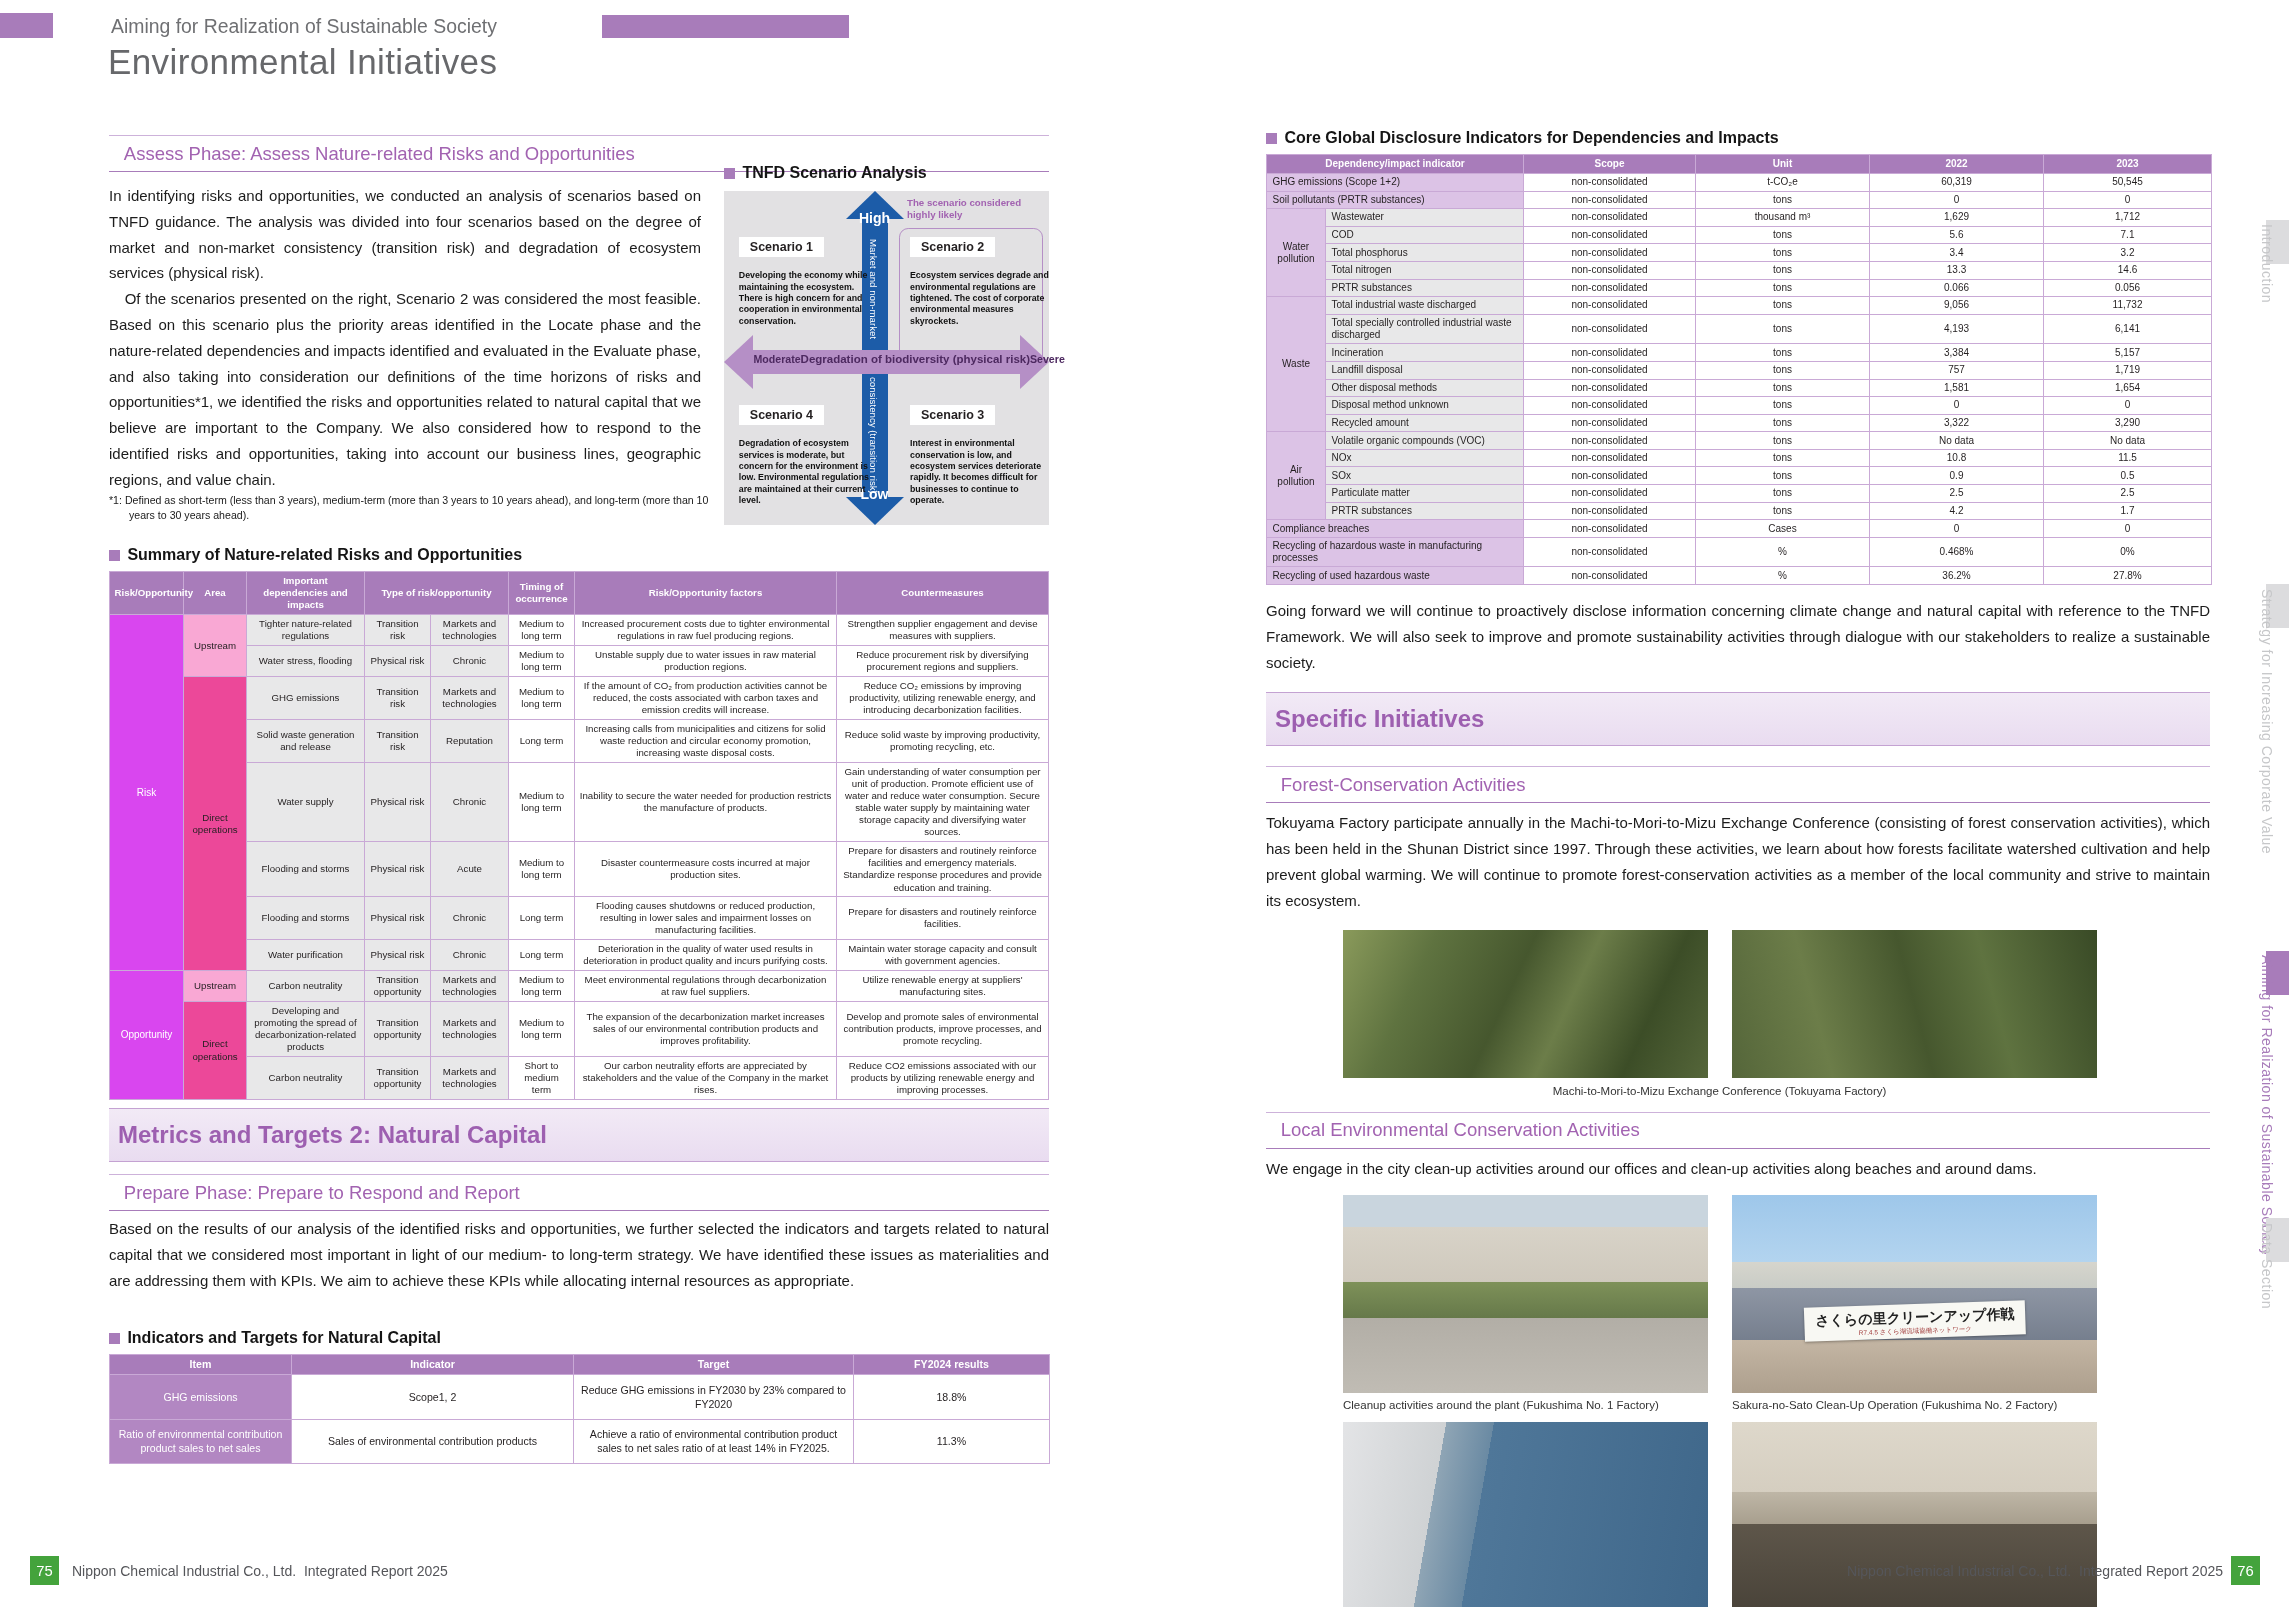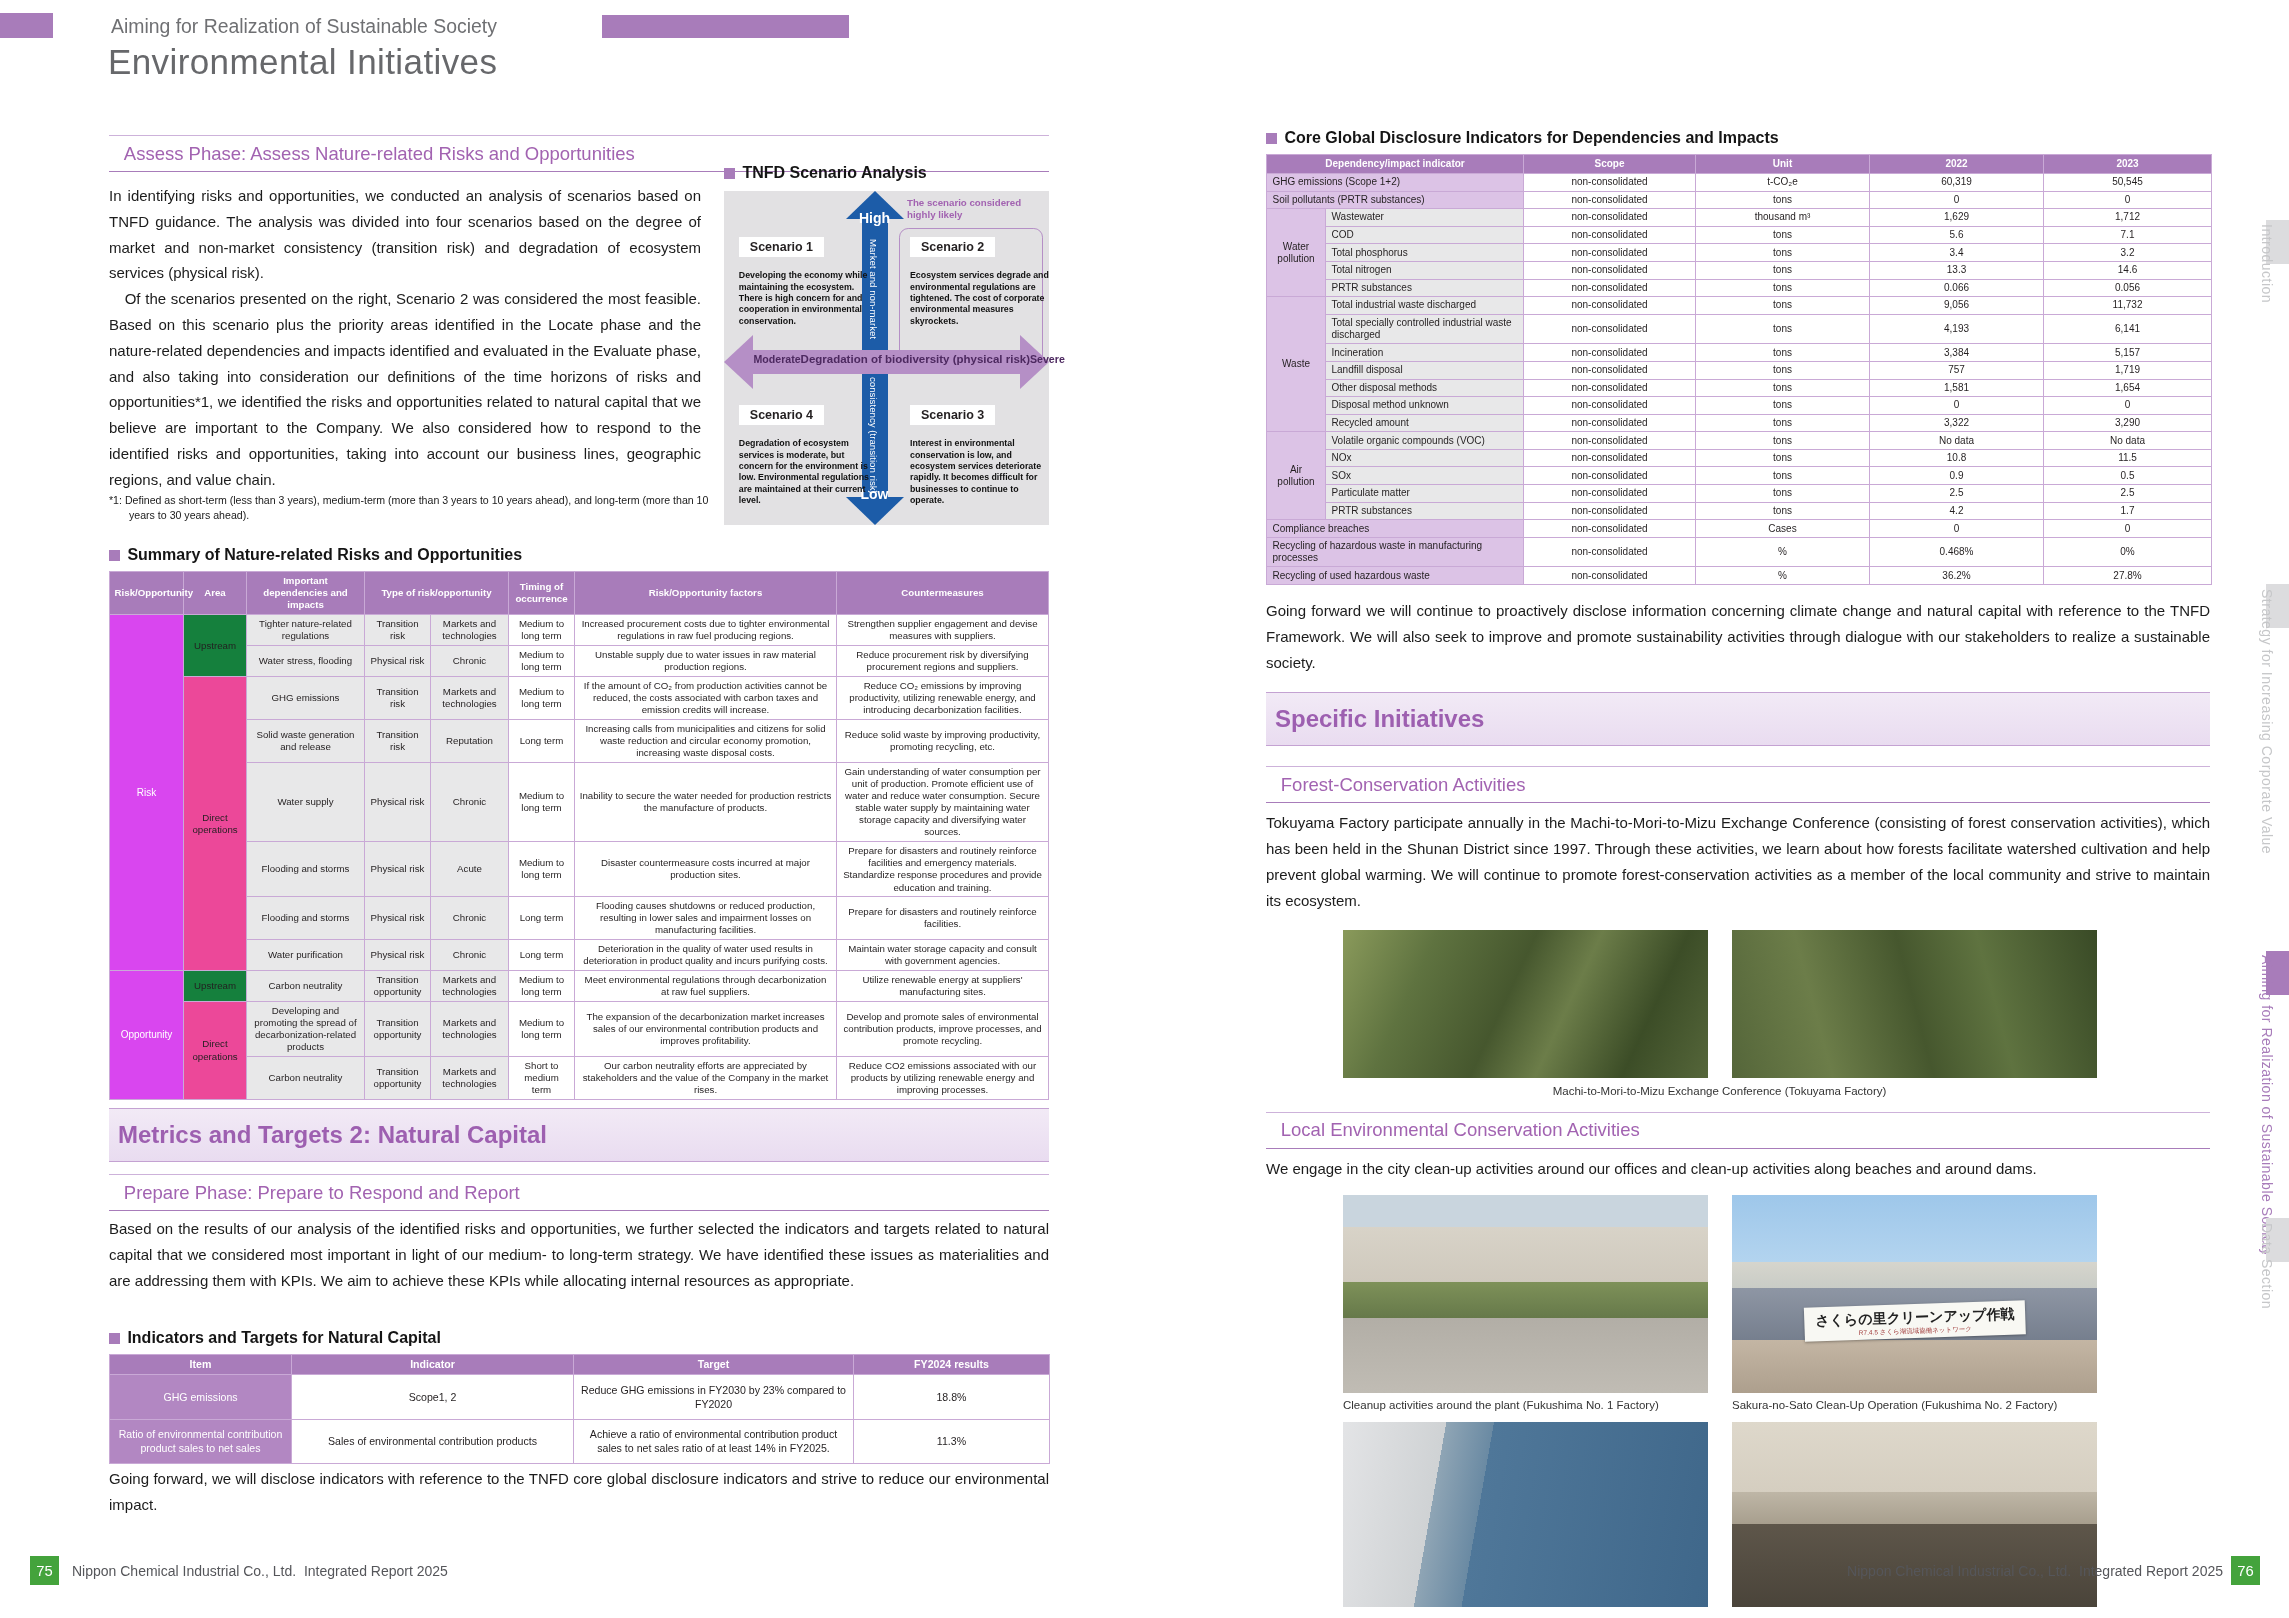--- a/index.html
+++ b/index.html
@@ -27,21 +27,21 @@
 .bodytext{font-size:15px;line-height:1.72;text-align:justify;color:#1c1c1c}
 .indent{text-indent:15.7px}
 .footnote{font-size:10.6px;line-height:1.4;margin-left:20px;text-indent:-20px;color:#1a1a1a}
 
 
 .tbl{border-collapse:collapse;width:100%}
 .tbl th,.tbl td{border:0.9px solid #c9a9d6;vertical-align:middle;text-align:center;padding:2.8px 4.6px}
 .tbl thead th{background:#a87cba;color:#fff;font-weight:bold}
 .sum{font-size:9.7px;line-height:1.25;table-layout:fixed}
 .sum td.c-risk{background:#d946ef;color:#fff;font-size:10px}
-.sum td.c-up{background:#15803d}
+.sum td.c-up{background:#f9a8d4}
 .sum td.c-dir{background:#ec4899}
 .sum td.c-g{background:#e8e8e9}
 .core{font-size:10px;line-height:1.2;table-layout:fixed}
 .core td{padding:2.3px 5.5px}
 .core td.c-lav{background:#dcc3e6;text-align:left}
 .core td.c-grp{background:#dcc3e6}
 .core td.c-sub{background:#e8e8e9;text-align:left}
 .ind{font-size:10.6px;line-height:1.35;table-layout:fixed}
 .ind td{padding:7.4px 5.5px}
 .ind td.c-item{background:#b287c2;color:#fff}
@@ -312,21 +312,20 @@
           <tr>
             <td class="c-item">Ratio of environmental contribution product sales to net sales</td>
             <td>Sales of environmental contribution products</td>
             <td>Achieve a ratio of environmental contribution product sales to net sales ratio of at least 14% in FY2025.</td>
             <td>11.3%</td>
           </tr>
         </tbody>
       </table>
     </div>
 
-    <p class="bodytext" style="position:absolute;top:1466px;left:0;width:940px">Going forward, we will disclose indicators with reference to the TNFD core global disclosure indicators and strive to reduce our environmental impact.</p>
   </div>
 
   <div class="page-right">
 
     <div class="sub-h" style="margin-bottom:7.4px">
       <span class="sq"></span>
       <span>Core Global Disclosure Indicators for Dependencies and Impacts</span>
     </div>
 
     <table class="tbl core">

